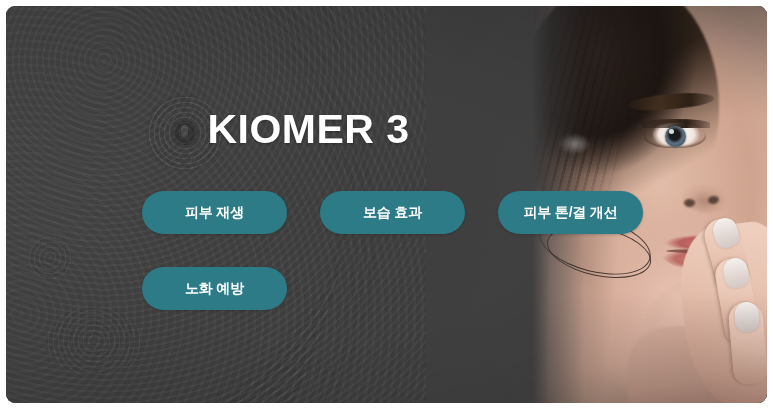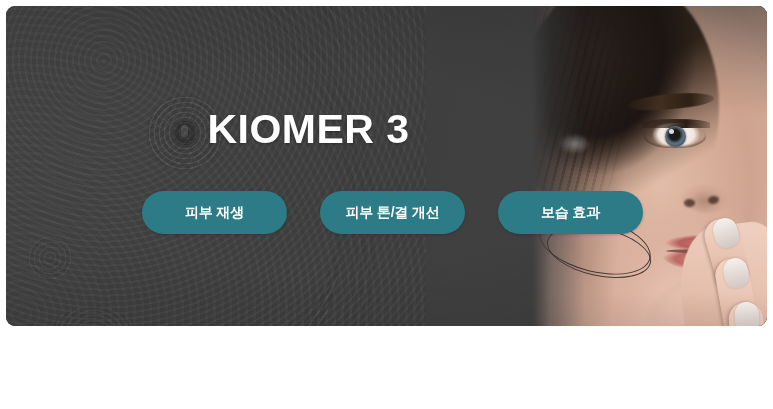--- a/index.html
+++ b/index.html
@@ -13,21 +13,21 @@
     overflow: hidden;
     font-family: "Liberation Sans", "DejaVu Sans", sans-serif;
   }
 
   
   #promo-card {
     position: absolute;
     left: 6px;
     top: 6px;
     width: 761px;
-    height: 320px;
+    height: 397px;
     border-radius: 9px;
     overflow: hidden;
     background: #414141;
   }
 
   
   .bg-base {
     position: absolute;
     inset: 0;
     background:
@@ -387,18 +387,19 @@
     <div class="nail" id="nail-2"></div>
     <div class="nail" id="nail-3"></div>
     <div class="photo-shade"></div>
   </div>
 
   <div id="content-stack">
     <div id="headline">KIOMER 3</div>
 
     <div id="benefit-grid">
       <div class="benefit-pill">피부 재생</div>
+      <div class="benefit-pill">보습 효과</div>
       <div class="benefit-pill">피부 톤/결 개선</div>
-      <div class="benefit-pill">보습 효과</div>
+      <div class="benefit-pill">노화 예방</div>
     </div>
   </div>
 
 </div>
 
 </body></html>

